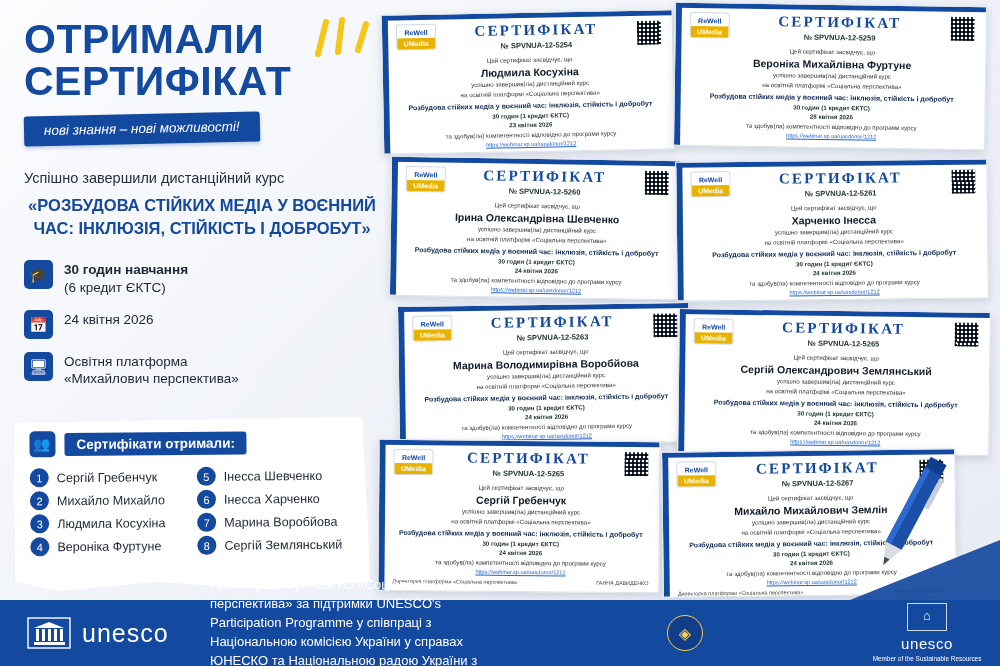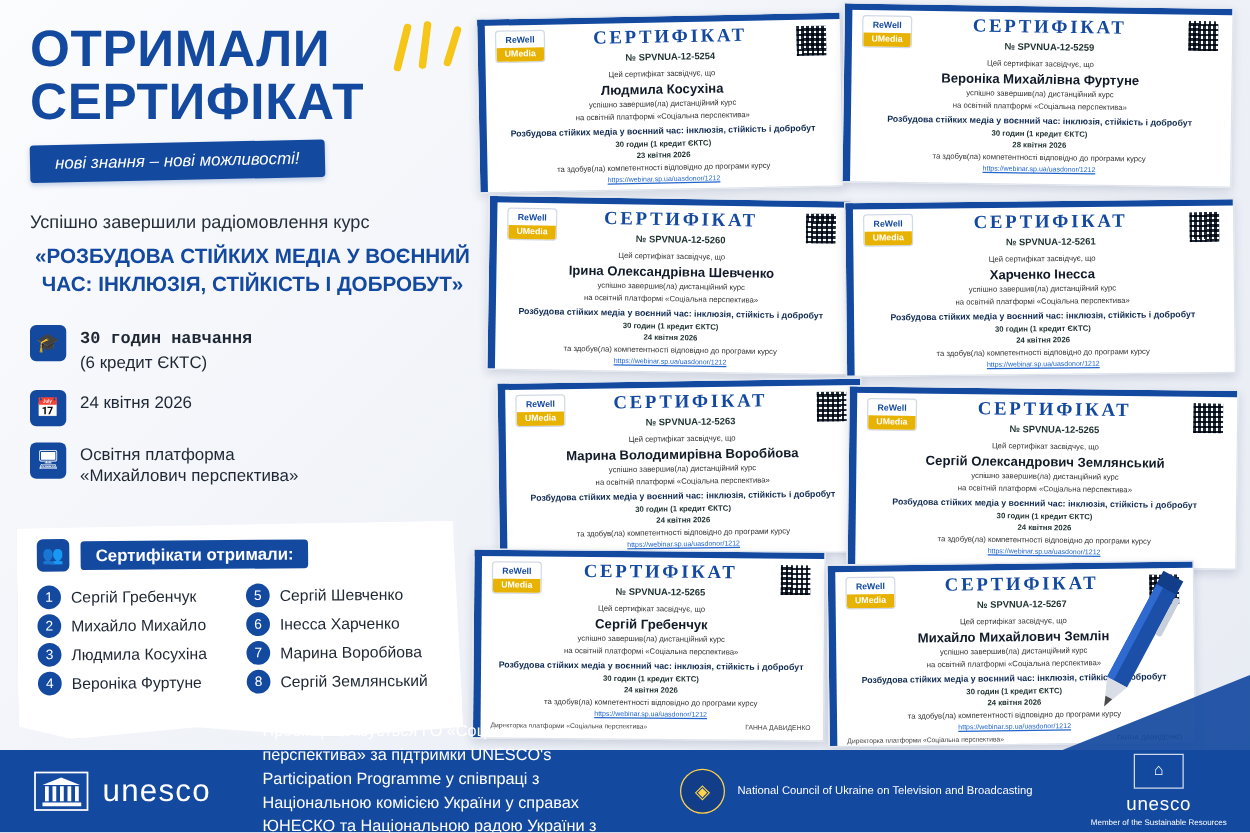--- a/index.html
+++ b/index.html
@@ -55,21 +55,21 @@
     display: flex; align-items: flex-start; gap: 11px;
     margin-bottom: 13px;
   }
   .fact-ico {
     width: 29px; height: 29px; flex: none;
     background: #1449a0; border-radius: 5px;
     display: flex; align-items: center; justify-content: center;
     color: #fff; font-size: 15px; line-height: 1;
   }
   .fact-txt { font-size: 13.5px; color: #1e2733; line-height: 1.32; padding-top: 1px; }
-  .fact-txt b { font-weight: bold; font-family: Liberation Mono, monospace; }
+  .fact-txt b { font-weight: bold; }
 
   
   .list-card {
     position: absolute; left: 14px; top: 418px;
     width: 356px; height: 172px;
     background: #ffffff;
     box-shadow: 0 3px 9px rgba(30,50,90,.17);
     transform: rotate(-0.5deg);
     padding: 12px 14px 10px 16px;
     clip-path: polygon(0 2%, 98% 0, 100% 96%, 70% 100%, 40% 95%, 12% 100%, 0 94%);
@@ -206,21 +206,21 @@
     <path d="M46 36 L54 10" stroke="#f5c518" stroke-width="6" stroke-linecap="round"></path>
   </svg>
 
   <div class="left">
     <div class="headline">
       <span>ОТРИМАЛИ</span>
       <span class="l2">СЕРТИФІКАТ</span>
     </div>
     <div class="ribbon">нові знання – нові можливості!</div>
 
-    <div class="subhead">Успішно завершили радіомовлення курс</div>
+    <div class="subhead">Успішно завершили дистанційний курс</div>
     <div class="course-title">«РОЗБУДОВА СТІЙКИХ МЕДІА У ВОЄННИЙ ЧАС: ІНКЛЮЗІЯ, СТІЙКІСТЬ І ДОБРОБУТ»</div>
 
     <div class="facts">
       <div class="fact">
         <div class="fact-ico">🎓</div>
         <div class="fact-txt">
           <b>30 годин навчання</b><br>
           <span>(6 кредит ЄКТС)</span>
         </div>
       </div>
@@ -245,21 +245,21 @@
       <div class="list-head-ico">👥</div>
       <div class="list-head-txt">Сертифікати отримали:</div>
     </div>
     <div class="names">
       <div class="name-row">
         <span class="num">1</span>
         <span class="name-txt">Сергій Гребенчук</span>
       </div>
       <div class="name-row">
         <span class="num">5</span>
-        <span class="name-txt">Сергій Шевченко</span>
+        <span class="name-txt">Інесса Шевченко</span>
       </div>
       <div class="name-row">
         <span class="num">2</span>
         <span class="name-txt">Михайло Михайло</span>
       </div>
       <div class="name-row">
         <span class="num">6</span>
         <span class="name-txt">Інесса Харченко</span>
       </div>
       <div class="name-row">
@@ -532,21 +532,20 @@
         <rect x="22" y="13" width="3" height="12" fill="#fff"></rect>
         <rect x="28" y="13" width="3" height="12" fill="#fff"></rect>
         <rect x="34" y="13" width="3" height="12" fill="#fff"></rect>
         <rect x="8" y="26" width="31" height="3" fill="#fff"></rect>
       </svg>
       <div class="unesco-word">unesco</div>
     </div>
     <div class="f-text">Проект реалізується ГО «Соціальна перспектива» за підтримки UNESCO's Participation Programme у співпраці з Національною комісією України у справах ЮНЕСКО та Національною радою України з питань телебачення і радіомовлення.</div>
     <div class="f-mid">
       <div class="f-emblem">◈</div>
-      <div class="f-mid-txt">National Council of Ukraine on Television and Broadcasting</div>
     </div>
     <div class="f-right">
       <div class="box">⌂</div>
       <span class="uw">unesco</span>
       <span>Member of the Sustainable Resources</span>
     </div>
   </div>
 
 </div>
 

